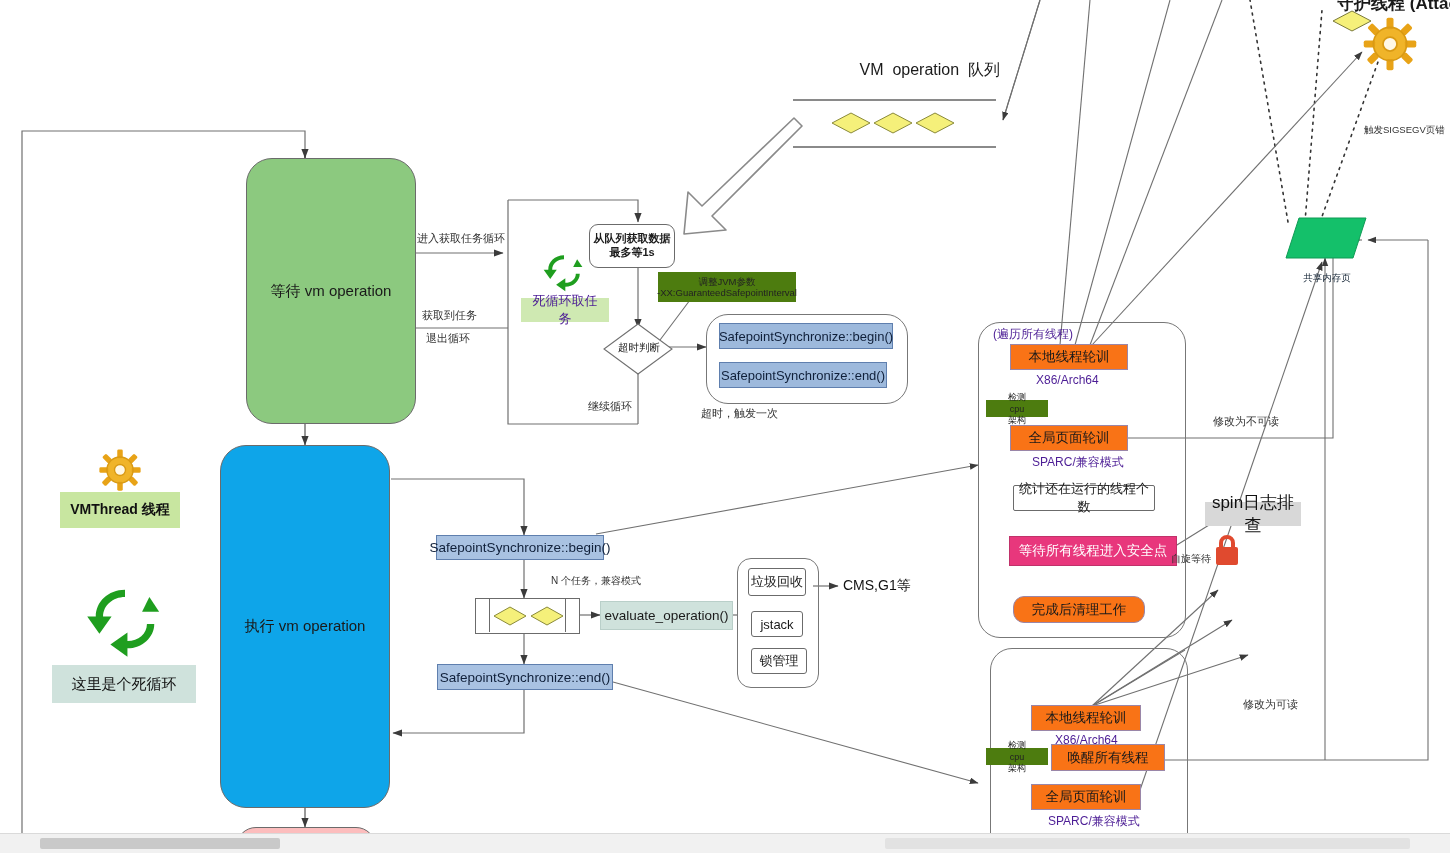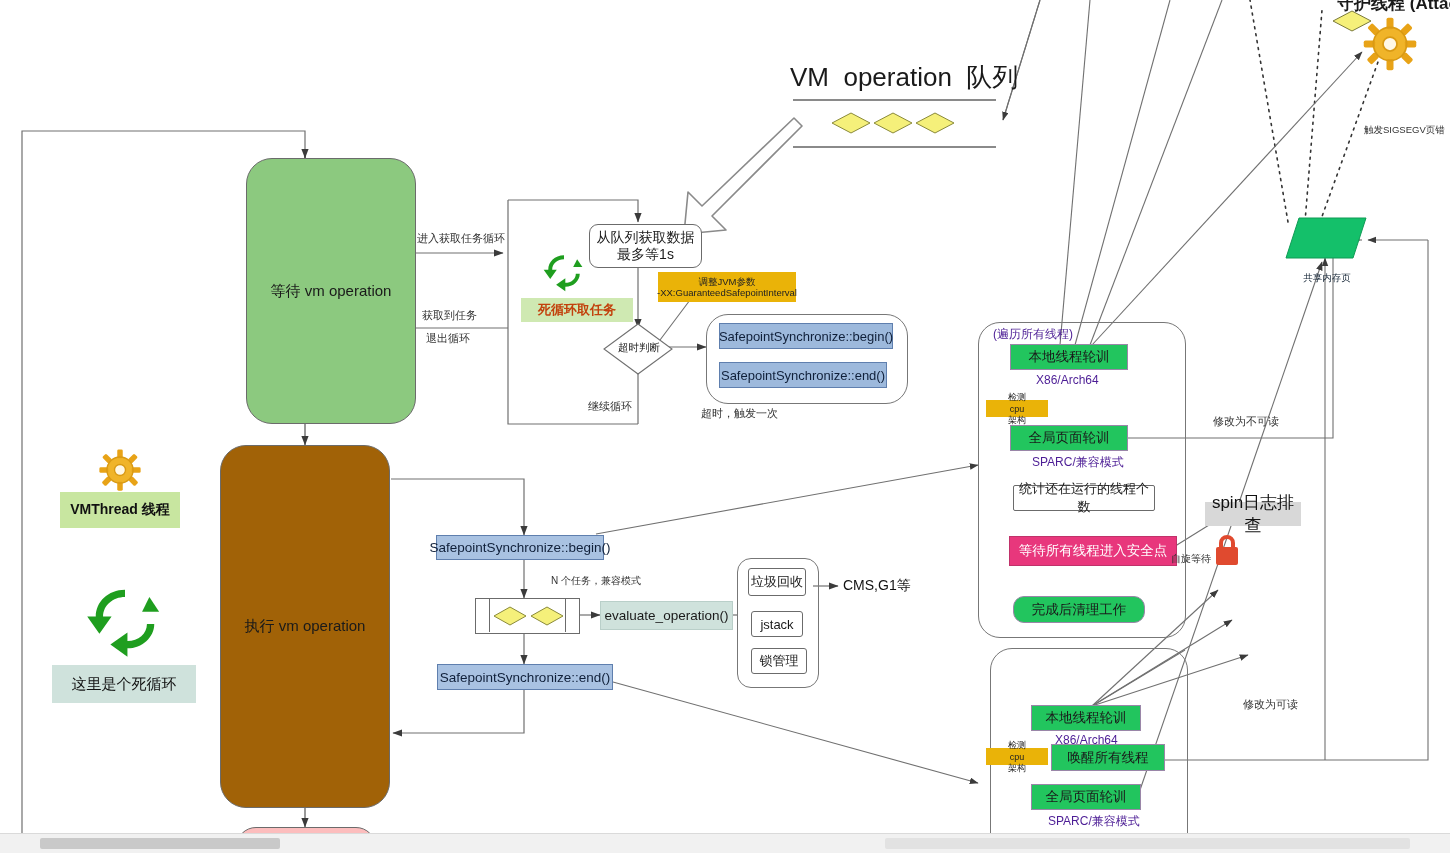--- a/index.html
+++ b/index.html
@@ -5,35 +5,35 @@
 <style>
   html,body{margin:0;padding:0;background:#ffffff;}
   body{font-family:"Liberation Sans","DejaVu Sans",sans-serif;}
   #canvas{position:relative;width:1450px;height:853px;background:#fff;overflow:hidden;}
   .node{position:absolute;box-sizing:border-box;display:flex;align-items:center;justify-content:center;text-align:center;}
   .lbl{position:absolute;white-space:pre;color:#222;}
 
   
   .bigbox{border:1px solid #6b6b6b;border-radius:26px;font-size:15px;color:#1a1a1a;}
   .green-big{background:#8cc97f;margin-left:26px;}
-  .red-big{background:#a16207;}
+  .red-big{background:#0ea5e9;}
   .red-big-faded{background:#fcbdbd;}
 
   
   .frame{border:1px solid #777;border-radius:22px;background:transparent;}
   .frame-sq{border:1px solid #777;background:transparent;}
 
   
   .rbox{border:1px solid #6b6b6b;background:#fff;border-radius:8px;font-size:13px;color:#1a1a1a;}
   .bluebox{border:1px solid #5f7fae;background:#9db9dc;font-size:13px;color:#10203a;}
   .bluebox2{border:1px solid #5f7fae;background:#a9c2e2;font-size:13.5px;color:#10203a;}
-  .purplebox{border:1px solid #9a86a8;background:#22c55e;font-size:13.5px;color:#1a1a1a;}
+  .purplebox{border:1px solid #9a86a8;background:#f97316;font-size:13.5px;color:#1a1a1a;}
   .pinkbox{border:1px solid #c0326a;background:#e8377c;color:#fff;font-size:13.5px;}
   .mintbox{border:1px solid #b9cfc9;background:#cfe2dc;font-size:13.5px;color:#1a1a1a;}
-  .greytag{background:#eab308;color:#222;font-size:11px;padding:2px 20px;}
+  .greytag{background:#4d7c0f;color:#222;font-size:11px;padding:2px 20px;}
   .greenhl{background:#c8e6a0;color:#111;font-weight:bold;font-size:14px;padding:3px 8px;}
   .greenhl2{background:#cfe9b2;color:#111;font-size:14px;padding:3px 8px;}
   .mintlbl{background:#cfe2dc;color:#111;font-size:15px;padding:5px 10px;}
   .greyhl{background:#d8d8d8;color:#111;font-size:17px;padding:1px 5px;}
 
   .plainlbl{font-size:11px;color:#333;}
   .plainlbl12{font-size:12px;color:#4c1d95;}
 
   svg.wires{position:absolute;left:0;top:0;width:1450px;height:853px;pointer-events:none;}
 
@@ -159,21 +159,21 @@
         <rect x="47" y="9" width="8" height="13" rx="2" transform="rotate(45 51 15)"></rect>
         <rect x="9" y="42" width="8" height="13" rx="2" transform="rotate(45 13 48)"></rect>
       </g>
       <circle cx="32" cy="32" r="19" fill="none" stroke="#d99a14" stroke-width="2"></circle>
       <circle cx="32" cy="32" r="8" fill="#fff8e6" stroke="#d99a14" stroke-width="2"></circle>
     </g>
   </svg>
 
   <div class="lbl plainlbl" style="left:1364px;top:124px;font-size:9.5px;">触发SIGSEGV页错</div>
 
-  <div class="lbl" style="left:790px;top:60px;width:210px;text-align:left;font-size:26px;color:#1a1a1a;">VM  operation  队列</div>
+  <div class="lbl" style="left:790px;top:60px;width:210px;text-align:right;font-size:16px;color:#1a1a1a;">VM  operation  队列</div>
   <div style="position:absolute;left:793px;top:99px;width:203px;height:1.5px;background:#8a8a8a;"></div>
   <div style="position:absolute;left:793px;top:146px;width:203px;height:1.5px;background:#8a8a8a;"></div>
   <svg style="position:absolute;left:830px;top:110px;width:128px;height:28px;" viewBox="0 0 128 28">
     <path d="M21,3 L40,13 L21,23 L2,13 z" fill="#f5f07a" stroke="#8a8a3a" stroke-width="1"></path>
     <path d="M63,3 L82,13 L63,23 L44,13 z" fill="#f5f07a" stroke="#8a8a3a" stroke-width="1"></path>
     <path d="M105,3 L124,13 L105,23 L86,13 z" fill="#f5f07a" stroke="#8a8a3a" stroke-width="1"></path>
   </svg>
 
   <div class="node bigbox green-big" style="left:220px;top:158px;width:170px;height:266px;">等待 vm operation</div>
 
@@ -214,23 +214,23 @@
   <div class="lbl plainlbl" style="left:426px;top:331px;">退出循环</div>
   <div class="lbl plainlbl" style="left:588px;top:399px;">继续循环</div>
 
   <svg class="loop" style="left:541px;top:250px;width:46px;height:42px;" viewBox="0 0 64 64">
     <g fill="#1f9e1f">
       <path d="M32,8 C18,8 8,18 8,30 L1,30 L11,44 L21,30 L14,30 C14,21 22,14 32,14 z"></path>
       <path d="M56,36 C56,47 46,56 34,56 L34,63 L20,53 L34,43 L34,50 C43,50 50,44 50,36 z"></path>
       <path d="M52,14 L60,26 L46,26 z"></path>
     </g>
   </svg>
-  <div class="node greenhl2" style="left:521px;top:298px;width:112px;height:24px;font-size:13px;color:#c2410c;font-weight:bold;">死循环取任务</div>
-
-  <div class="node rbox" style="left:589px;top:224px;width:113px;height:44px;border-radius:9px;line-height:1.25;white-space:pre;font-size:14px;">从队列获取数据
+  <div class="node greenhl2" style="left:521px;top:298px;width:88px;height:24px;font-size:13px;color:#4c1d95;">死循环取任务</div>
+
+  <div class="node rbox" style="left:589px;top:224px;width:86px;height:44px;border-radius:9px;line-height:1.25;white-space:pre;font-size:11px;font-weight:bold;">从队列获取数据
 最多等1s</div>
 
   <svg style="position:absolute;left:602px;top:322px;width:72px;height:54px;" viewBox="0 0 72 54">
     <path d="M36,2 L70,27 L36,52 L2,27 z" fill="#ffffff" stroke="#707070" stroke-width="1.1"></path>
   </svg>
   <div class="lbl" style="left:618px;top:341px;font-size:10.5px;color:#222;">超时判断</div>
 
   <div class="lbl plainlbl" style="left:701px;top:406px;">超时，触发一次</div>
 
   <div class="node greytag" style="left:658px;top:272px;width:138px;height:30px;line-height:1.2;white-space:pre;font-size:9.5px;text-align:center;">调整JVM参数

